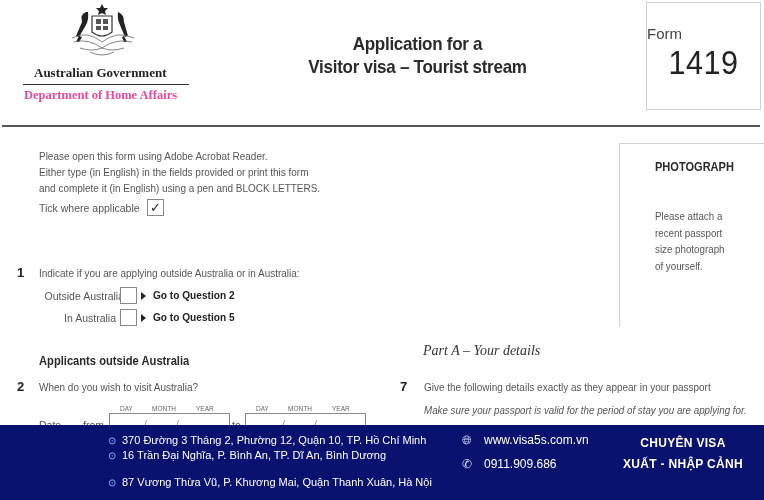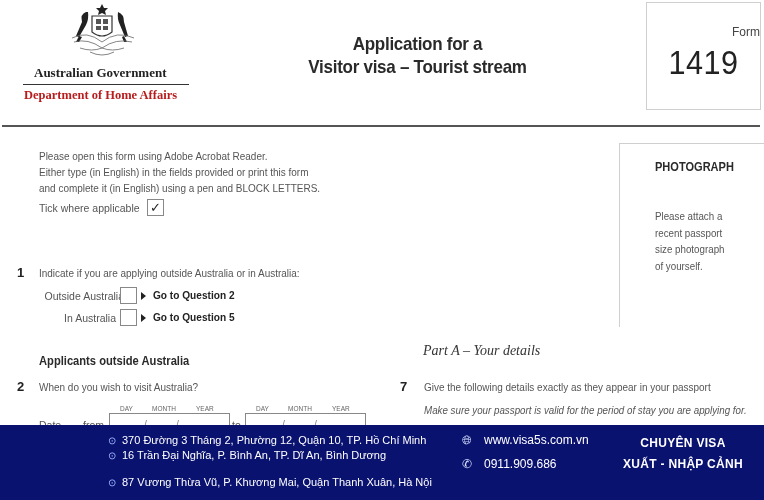--- a/index.html
+++ b/index.html
@@ -3,24 +3,24 @@
 <meta charset="utf-8">
 <style>
   html, body { margin:0; padding:0; }
   body { width:764px; height:500px; position:relative; overflow:hidden; background:#ffffff; font-family:"Liberation Sans", sans-serif; color:#333; }
   .abs { position:absolute; }
 
   
   .crest { left:62px; top:2px; width:82px; height:60px; }
   .gov-name { left:34px; top:65px; font-family:"Liberation Serif", serif; font-weight:bold; font-size:13px; color:#222; }
   .gov-rule { left:23px; top:84px; width:166px; height:1px; background:#333; }
-  .dept-name { left:24px; top:88px; font-family:"Liberation Serif", serif; font-weight:bold; font-size:12.5px; color:#b91c1c; }
+  .dept-name { left:24px; top:88px; font-family:"Liberation Serif", serif; font-weight:bold; font-size:12.5px; color:#ec4899; }
   .form-title { left:290px; top:32px; width:255px; text-align:center; font-weight:bold; font-size:18.5px; line-height:23px; color:#2a2a2a; letter-spacing:-0.3px; transform:scaleX(0.92); transform-origin:center; }
   .form-box { left:646px; top:2px; width:113px; height:106px; border:1px solid #cfcfcf; }
-  .form-label { left:0; top:22px; width:100%; text-align:right; font-size:12px; color:#444; }
+  .form-label { left:0; top:22px; width:100%; text-align:left; font-size:15px; color:#444; }
   .form-num { left:0; top:40px; width:100%; text-align:center; font-size:34px; color:#222; letter-spacing:0.5px; transform:scaleX(0.9); }
   .header-rule { left:2px; top:125px; width:758px; height:2px; background:#555; }
 
   
   .intro { left:39px; top:148px; font-size:10.5px; line-height:16px; color:#555; transform:scaleX(0.95); transform-origin:left; }
   .tick-label { left:39px; top:202px; font-size:10.5px; color:#555; }
   .tickbox { left:147px; top:199px; width:15px; height:15px; border:1px solid #888; font-size:13px; line-height:15px; text-align:center; color:#222; }
 
   
   .photo-box { left:619px; top:143px; width:141px; height:183px; border:1px solid #cfcfcf; border-bottom:none;padding-left:23px; }

